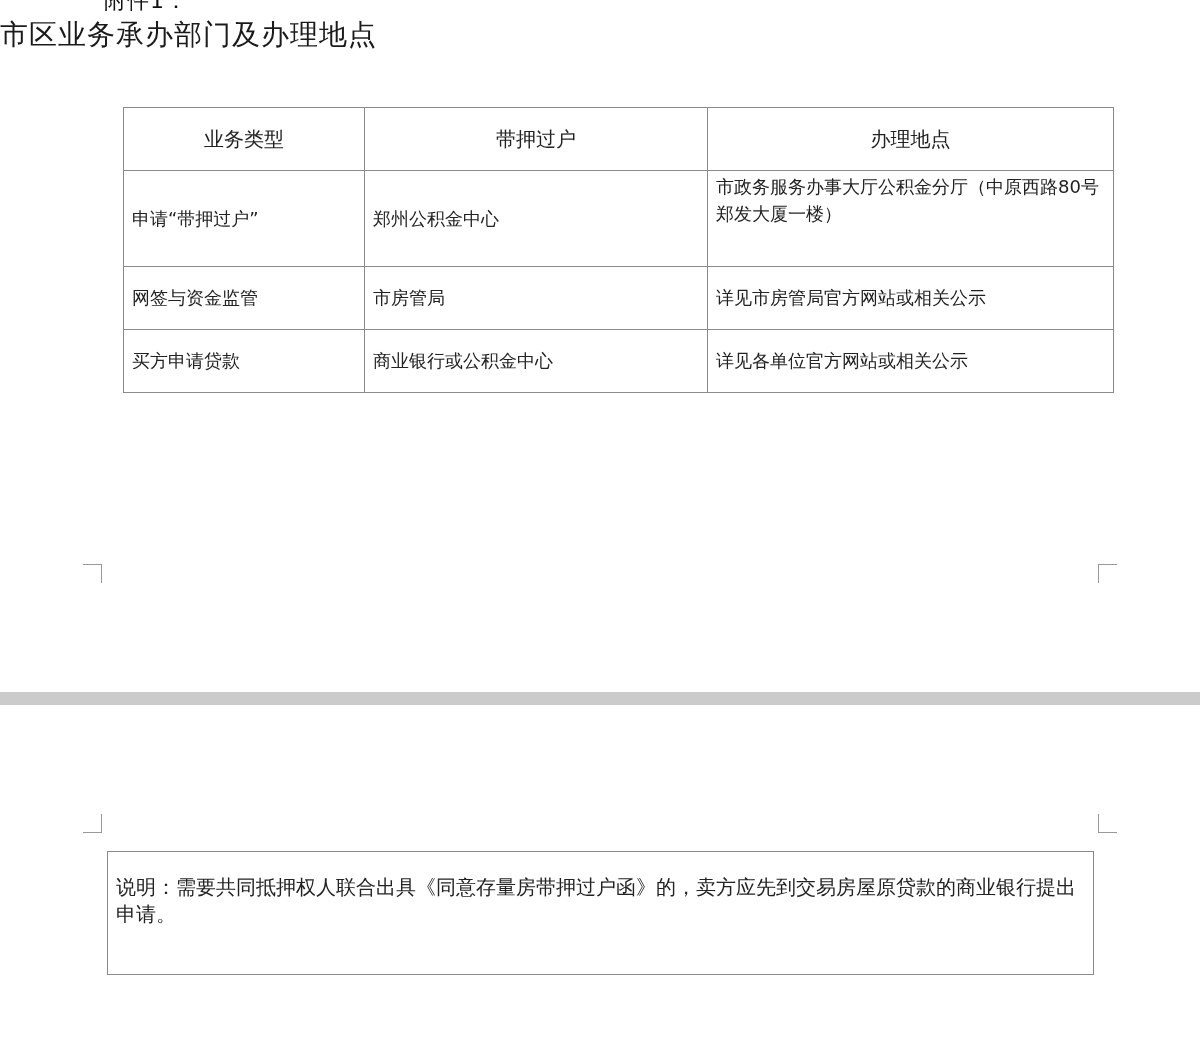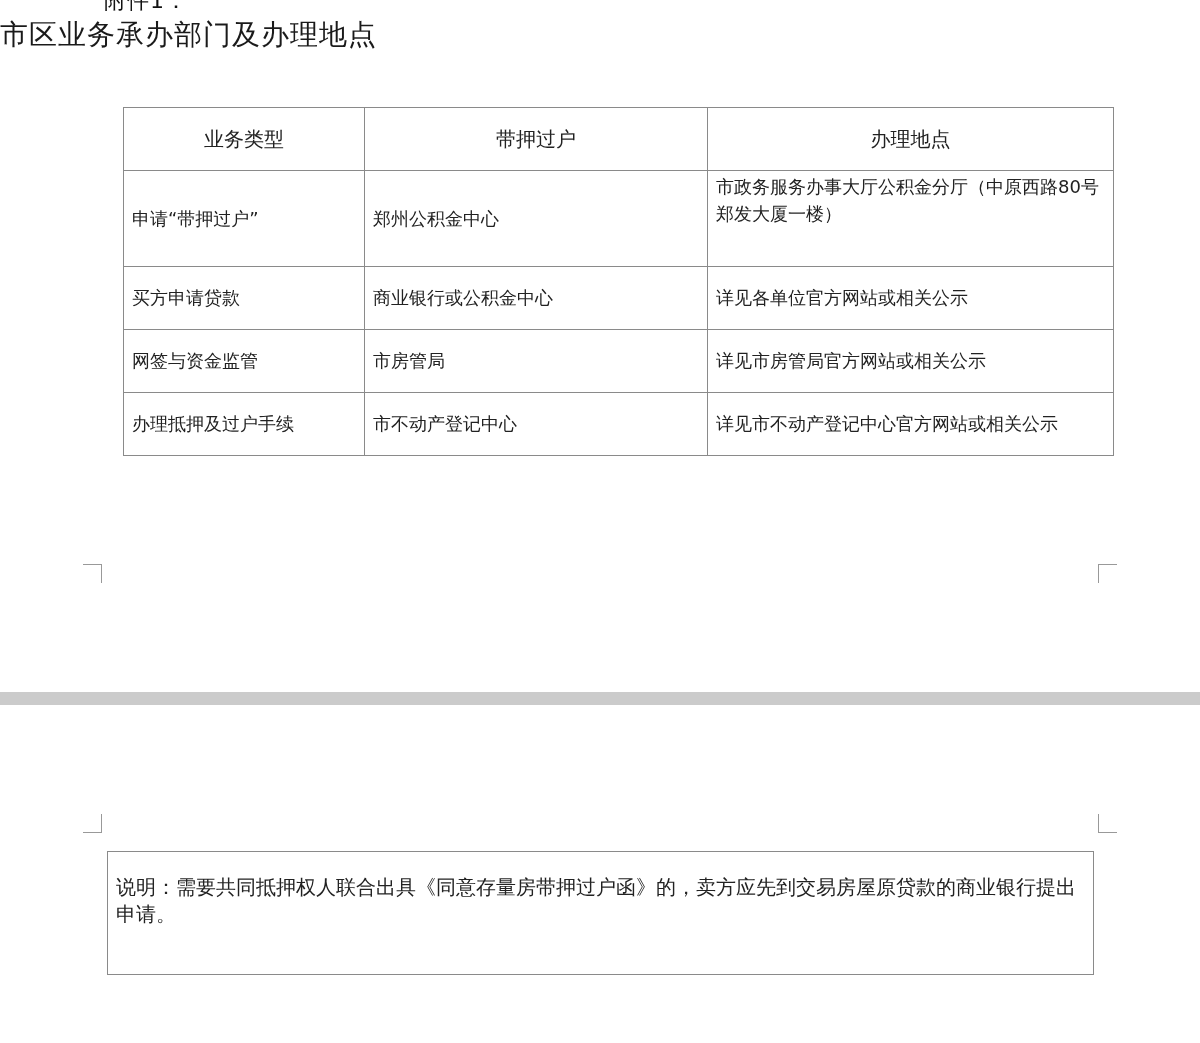--- a/index.html
+++ b/index.html
@@ -66,33 +66,28 @@
       <th>办理地点</th>
     </tr>
   </thead>
   <tbody>
     <tr class="tall">
       <td>申请“带押过户”</td>
       <td>郑州公积金中心</td>
       <td class="top">市政务服务办事大厅公积金分厅（中原西路80号郑发大厦一楼）</td>
     </tr>
     <tr>
-      <td>买方申请贷款</td>
-      <td>商业银行或公积金中心</td>
-      <td>详见各单位官方网站或相关公示</td>
-    </tr>
-    <tr>
       <td>网签与资金监管</td>
       <td>市房管局</td>
       <td>详见市房管局官方网站或相关公示</td>
     </tr>
     <tr>
-      <td>办理抵押及过户手续</td>
-      <td>市不动产登记中心</td>
-      <td>详见市不动产登记中心官方网站或相关公示</td>
+      <td>买方申请贷款</td>
+      <td>商业银行或公积金中心</td>
+      <td>详见各单位官方网站或相关公示</td>
     </tr>
   </tbody>
 </table>
 
 <div class="crop-mark cm-tl"></div>
 <div class="crop-mark cm-tr"></div>
 <div class="page-gap"></div>
 <div class="crop-mark cm-bl"></div>
 <div class="crop-mark cm-br"></div>
 

